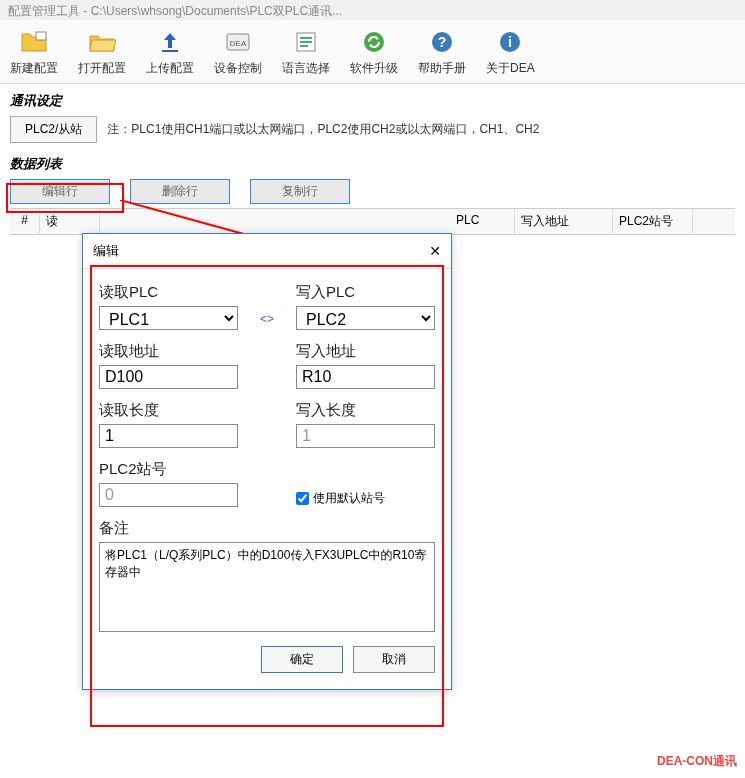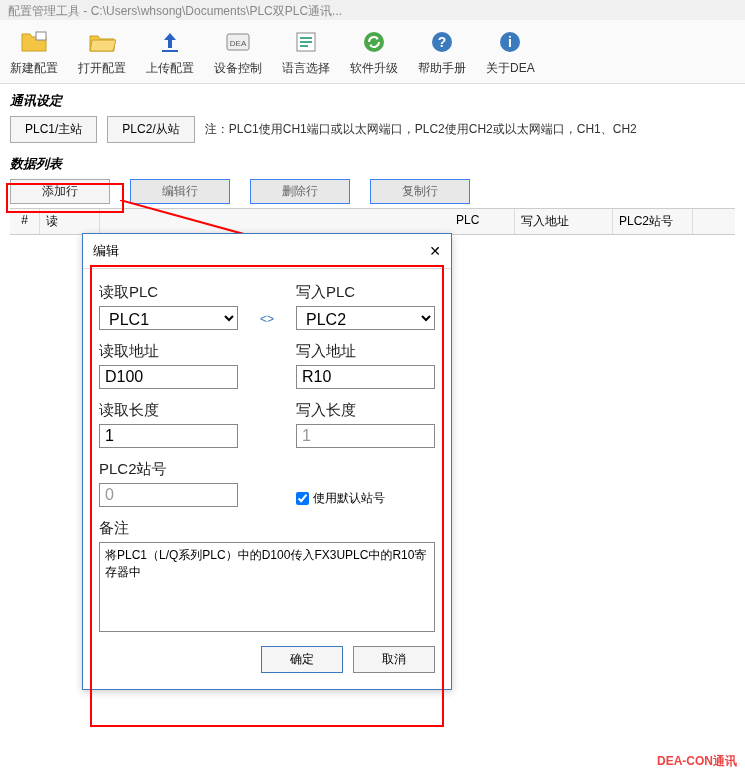--- a/index.html
+++ b/index.html
@@ -123,30 +123,28 @@
           <text x="12" y="17" font-size="14" text-anchor="middle" fill="#fff" font-weight="bold">i</text>
         </svg>
       </div>
     <div class="toolbar-label">关于DEA</div>
   </div>
 </div>
 
 <div class="section">
   <div class="section-title">通讯设定</div>
   <div class="plc-buttons">
-    <button class="plc-btn">PLC1/主站</button>
     <button class="plc-btn">PLC2/从站</button>
     <span class="note-text">注：PLC1使用CH1端口或以太网端口，PLC2使用CH2或以太网端口，CH1、CH2</span>
   </div>
 </div>
 
 <div class="section" style="padding-top:4px;">
   <div class="section-title">数据列表</div>
   <div class="row-buttons">
-    <div class="row-btn active">添加行</div>
     <div class="row-btn">编辑行</div>
     <div class="row-btn">删除行</div>
     <div class="row-btn">复制行</div>
   </div>
   <div class="table-header">
     <div class="th-num">#</div>
     <div class="th-a">读</div>
     <div class="th-plc">PLC</div>
     <div class="th-addr">写入地址</div>
     <div class="th-plc2">PLC2站号</div>

